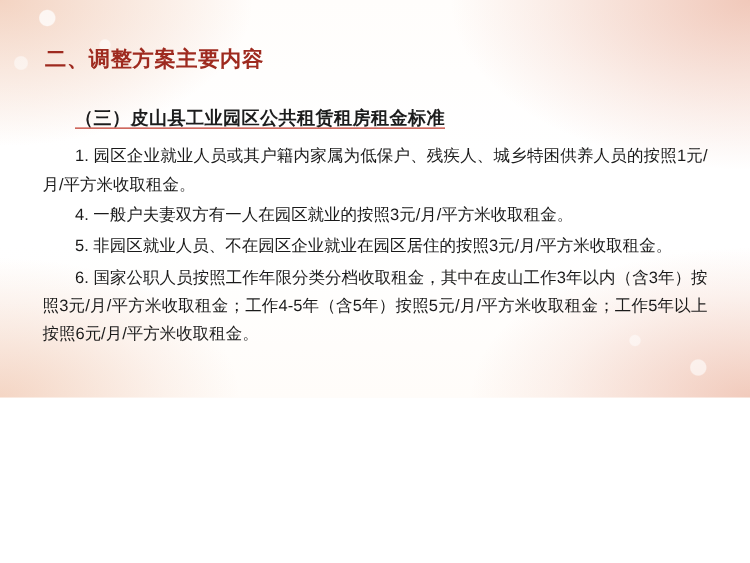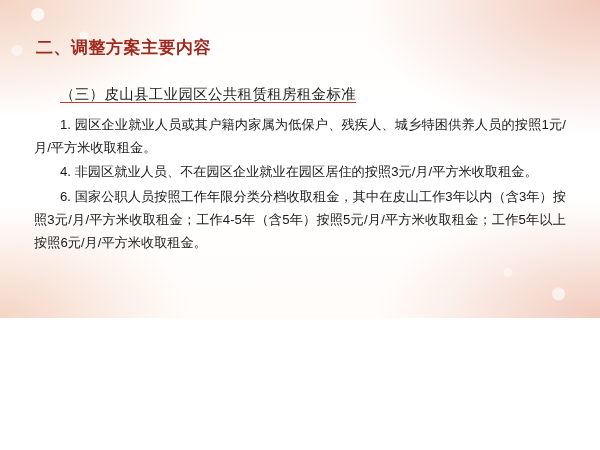--- a/index.html
+++ b/index.html
@@ -59,21 +59,21 @@
     font-size: 17px;
     font-weight: bold;
     letter-spacing: 0.5px;
     margin: 0 0 26px 2px;
     font-family: "Liberation Sans", sans-serif;
   }
 
   .sub-title {
     color: #1d1d1d;
     font-size: 14.5px;
-    font-weight: normal;
+    font-weight: bold;
     margin: 0 0 10px 26px;
     letter-spacing: 0.3px;
     position: relative;
     display: inline-block;
     font-family: "Liberation Sans", sans-serif;
   }
   .sub-title .u {
     position: absolute;
     left: 0; right: 0;
     bottom: 1px;
@@ -103,18 +103,19 @@
 
     <h1 class="section-title">二、调整方案主要内容</h1>
 
     <div class="sub-title">
       <span>（三）皮山县工业园区公共租赁租房租金标准</span>
       <span class="u"></span>
     </div>
 
     <ul class="body-list">
       <li>1. 园区企业就业人员或其户籍内家属为低保户、残疾人、城乡特困供养人员的按照1元/月/平方米收取租金。</li>
-      <li>4. 非园区就业人员、不在园区企业就业在园区居住的按照3元/月/平方米收取租金。</li>
+      <li>4. 一般户夫妻双方有一人在园区就业的按照3元/月/平方米收取租金。</li>
+      <li>5. 非园区就业人员、不在园区企业就业在园区居住的按照3元/月/平方米收取租金。</li>
       <li>6. 国家公职人员按照工作年限分类分档收取租金，其中在皮山工作3年以内（含3年）按照3元/月/平方米收取租金；工作4-5年（含5年）按照5元/月/平方米收取租金；工作5年以上按照6元/月/平方米收取租金。</li>
     </ul>
 
   </div>
 </div>
 
 </body></html>

